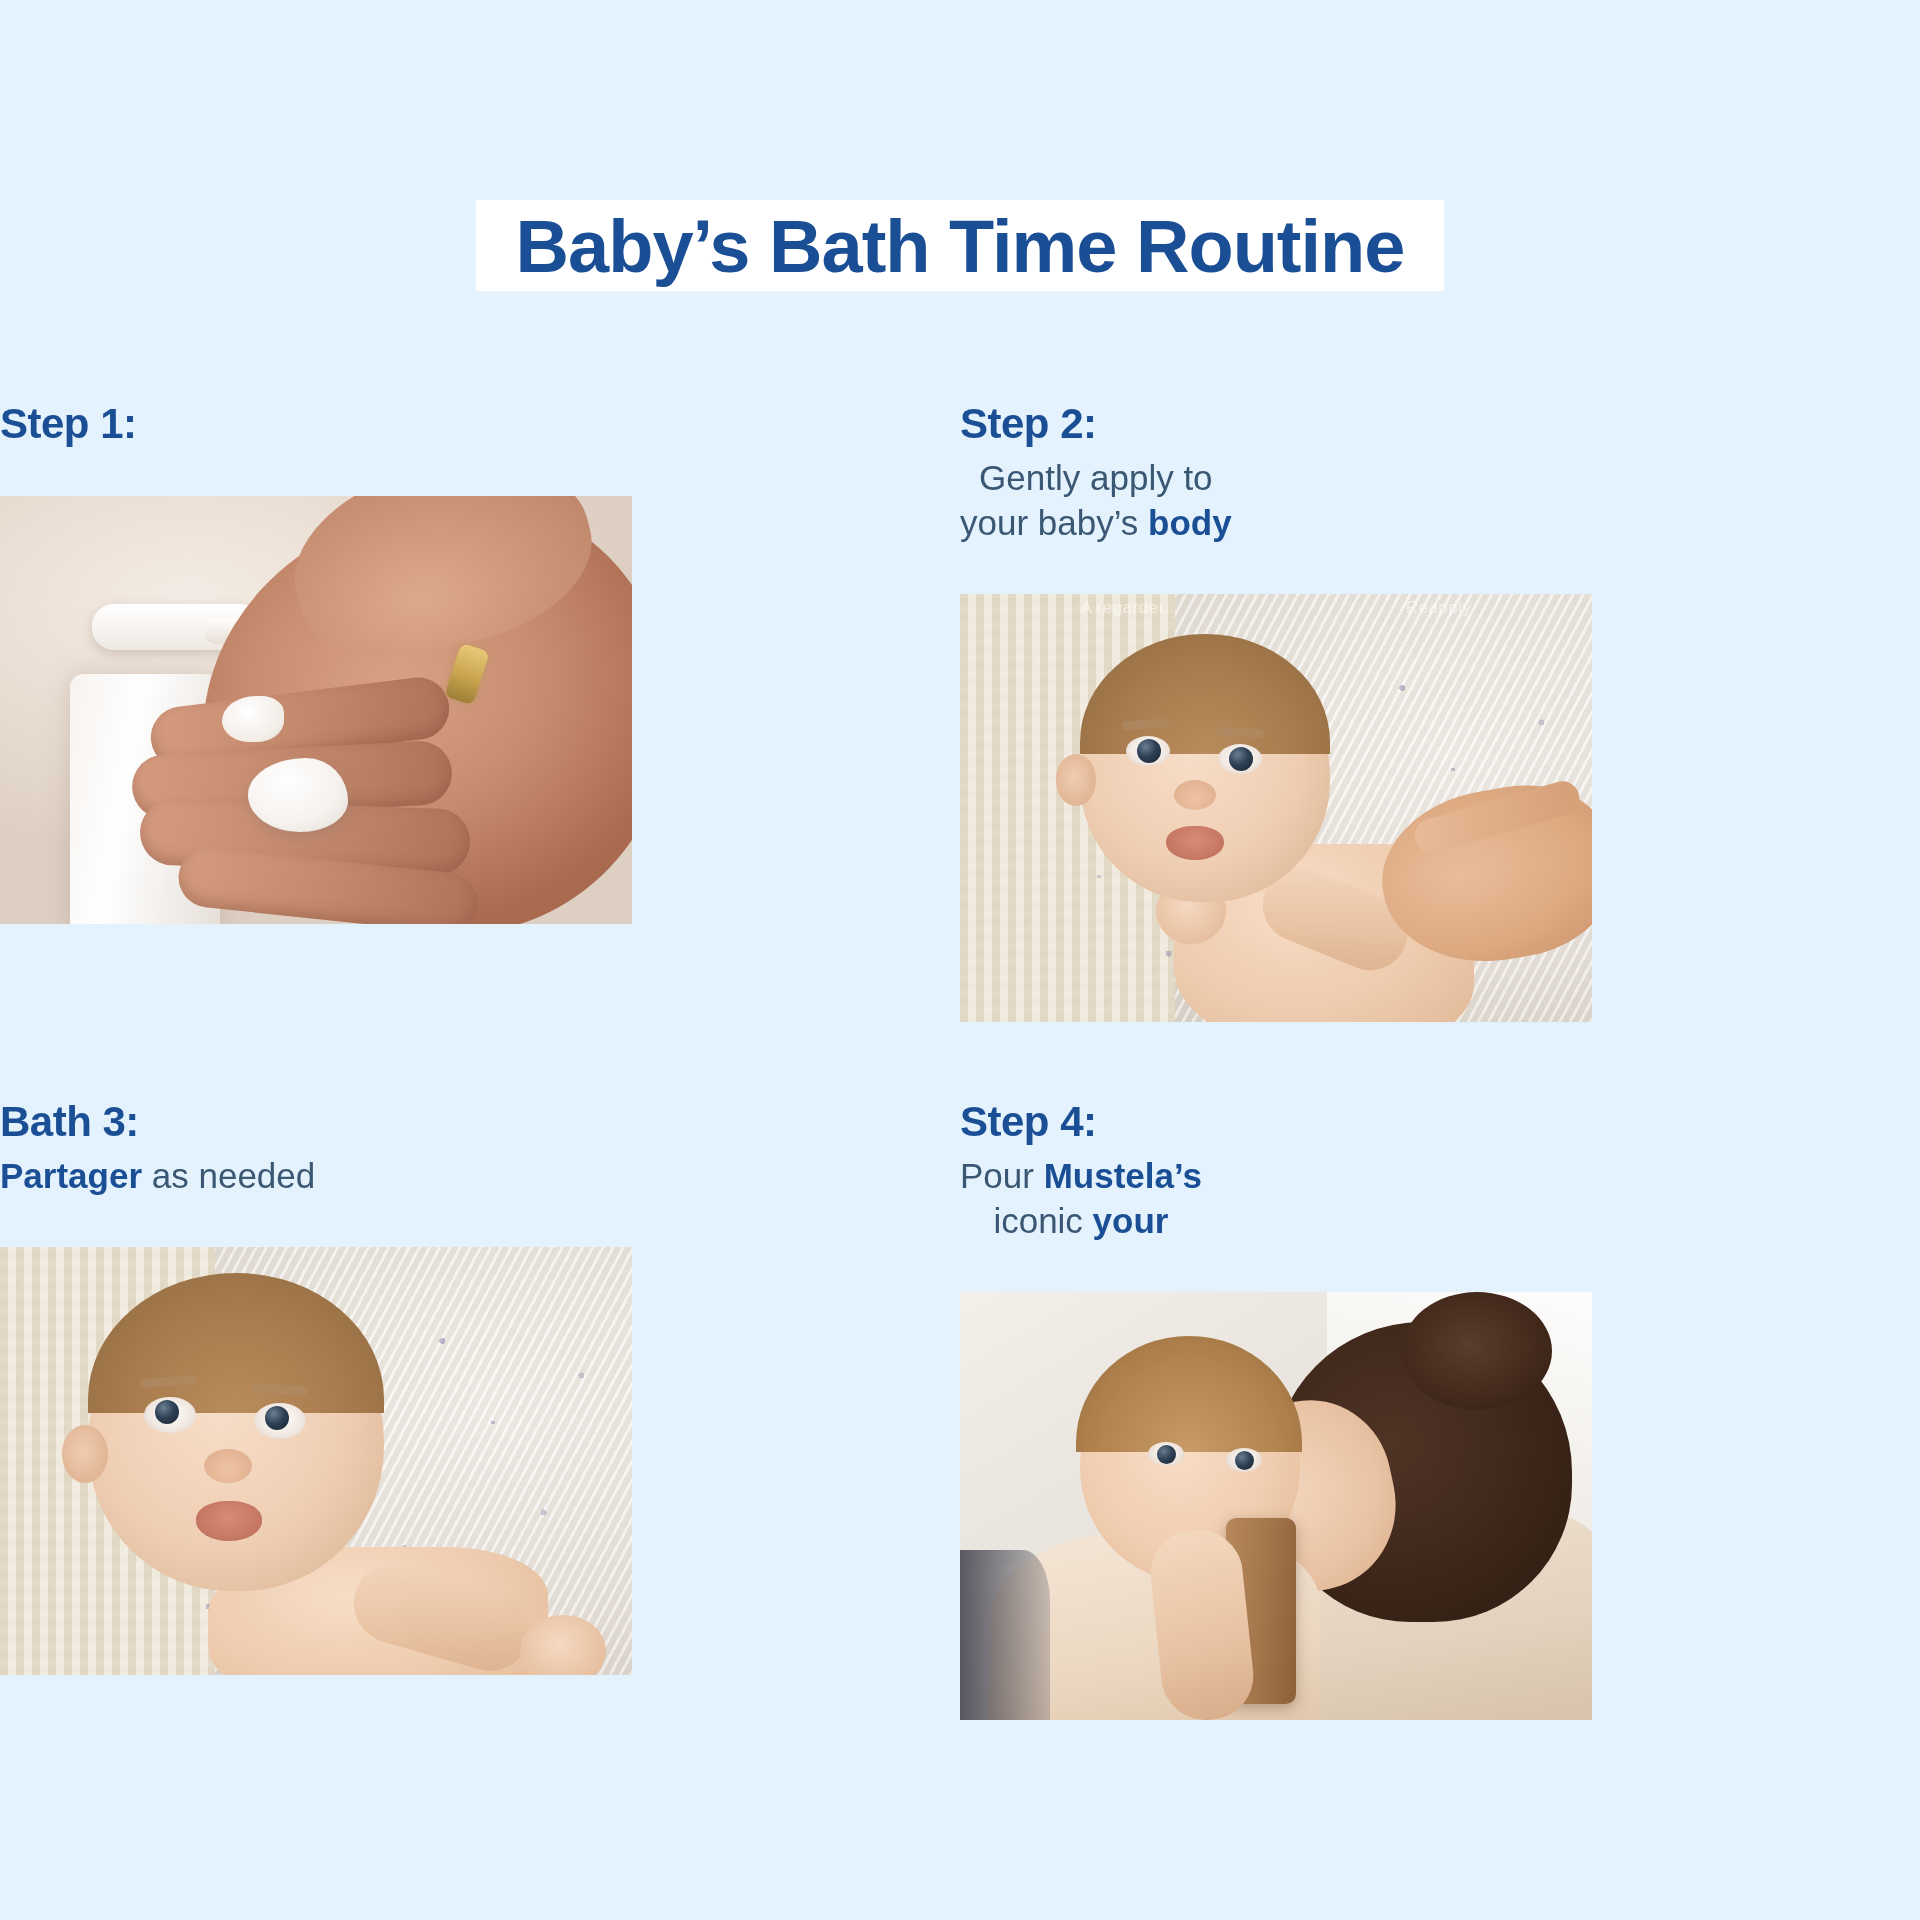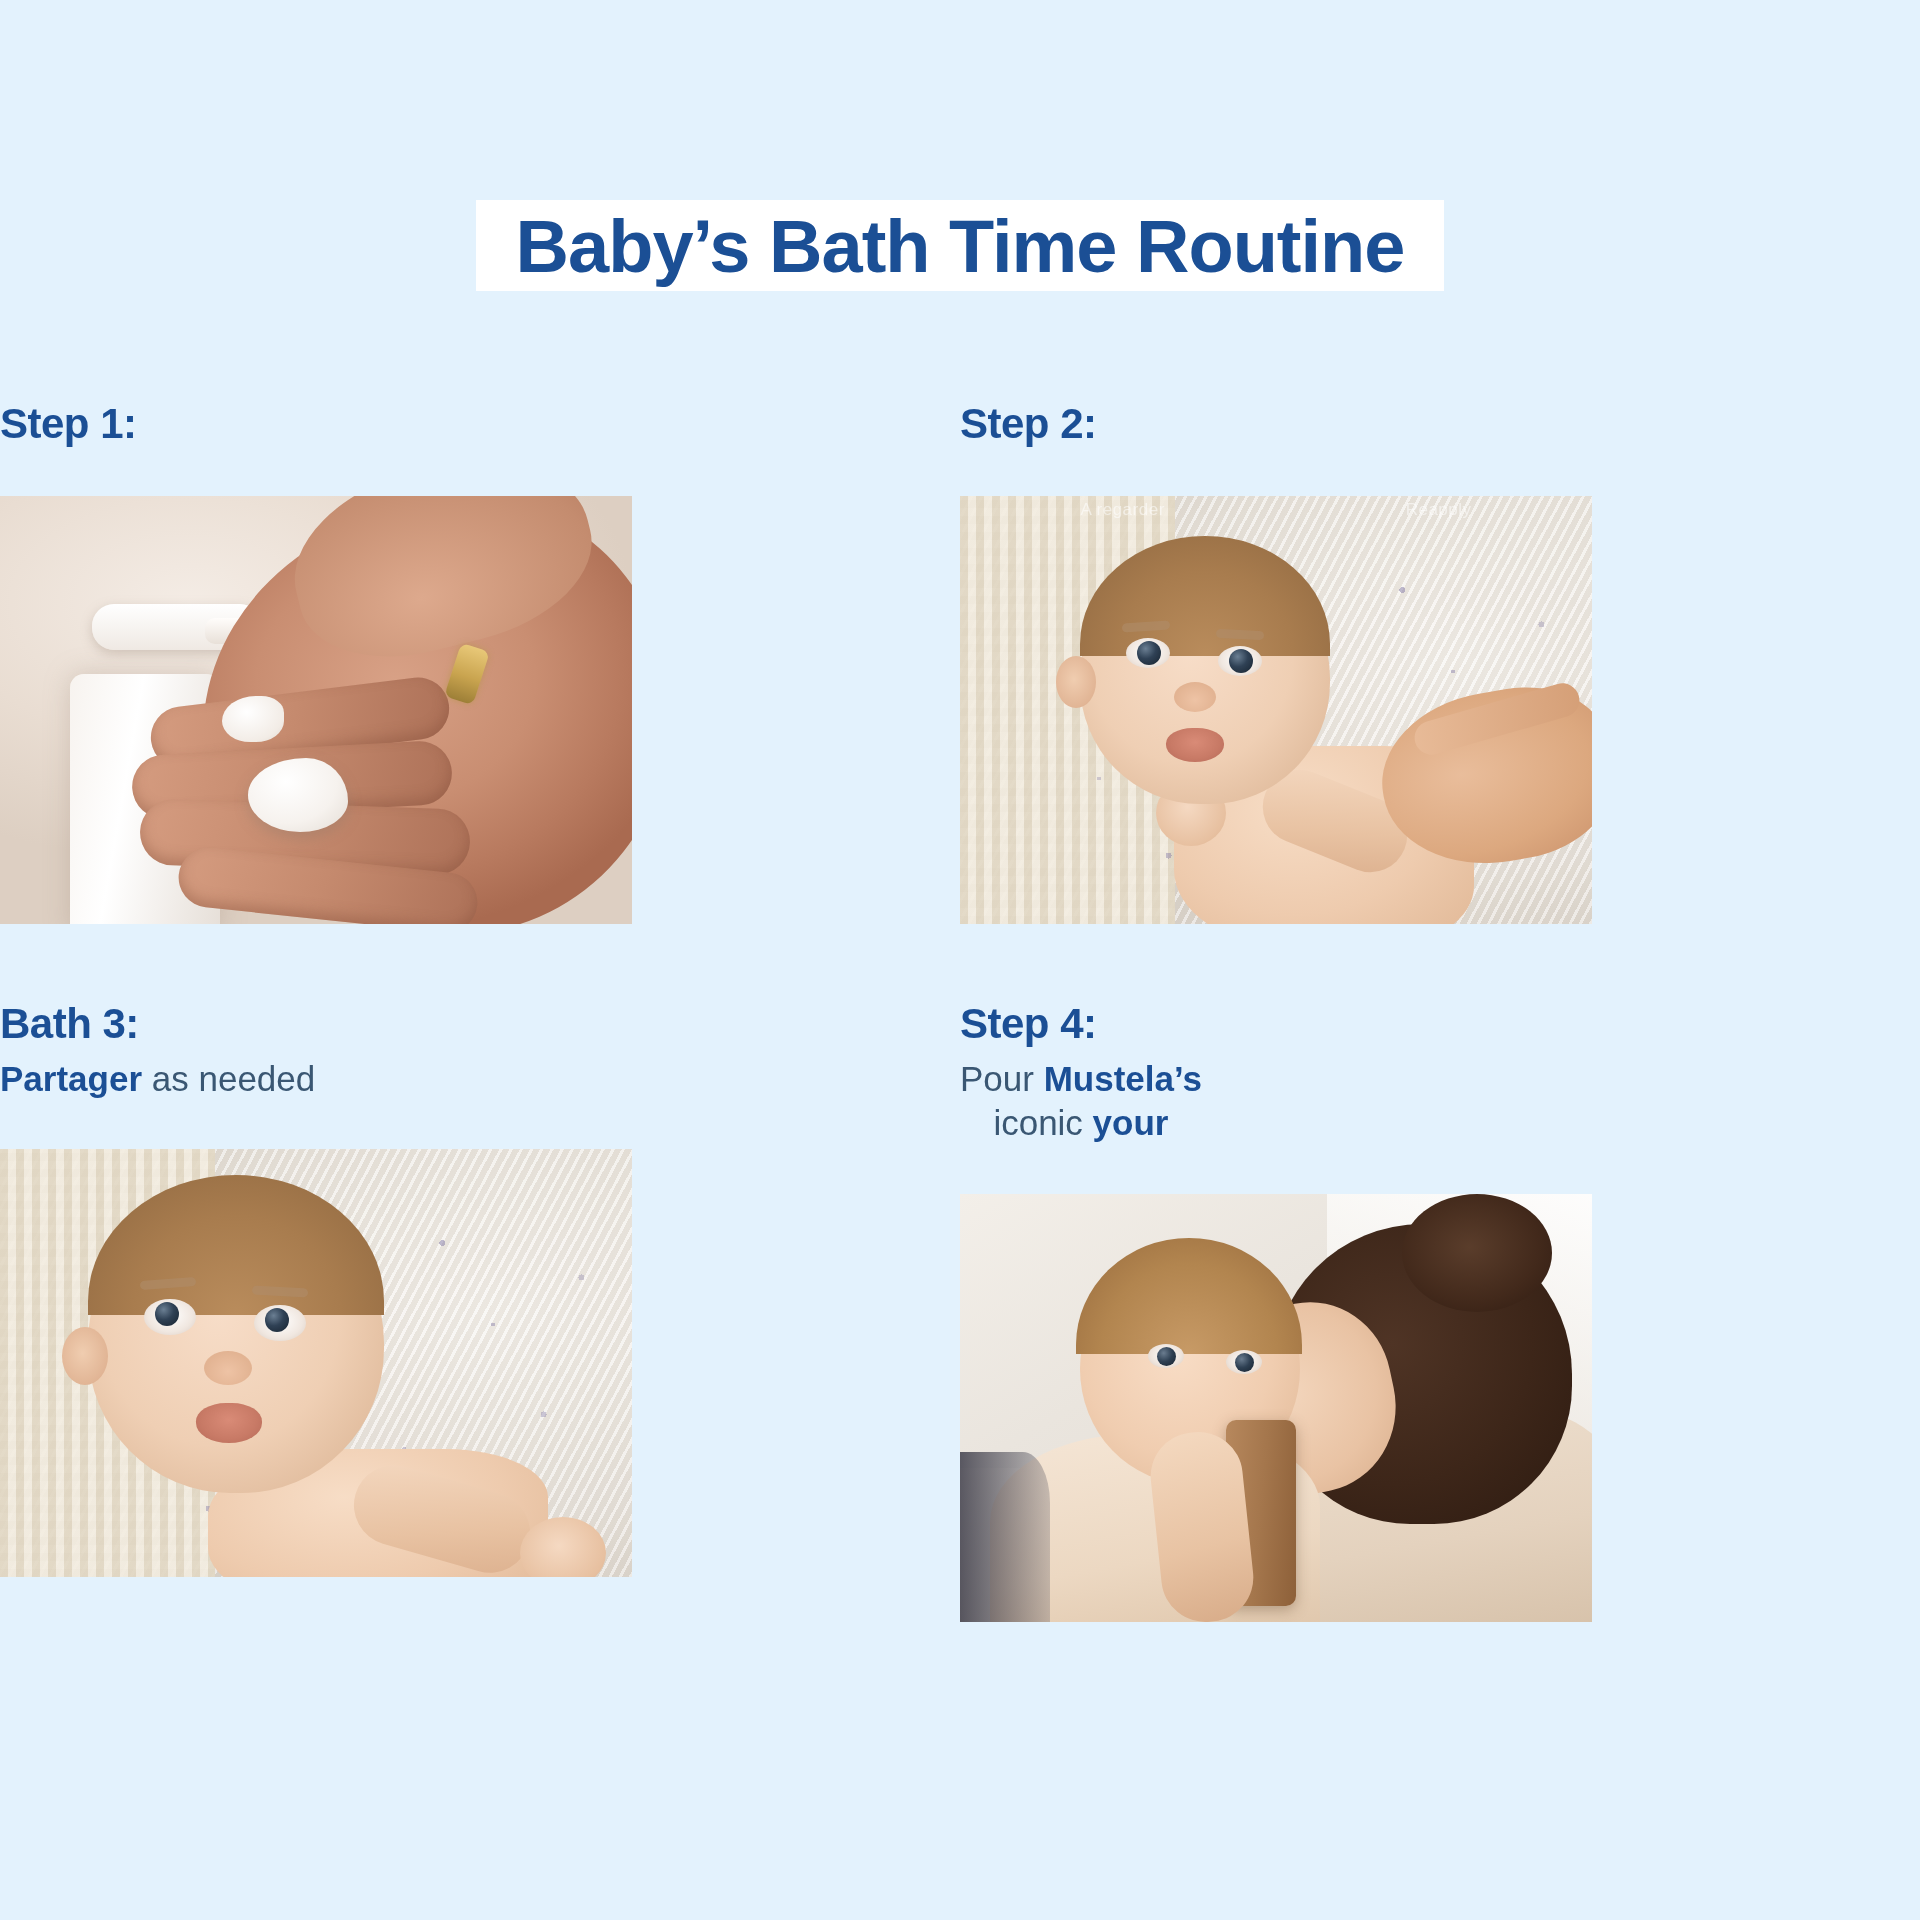--- a/index.html
+++ b/index.html
@@ -450,20 +450,24 @@
         <div class="p1-finger p1-f4"></div>
         <div class="p1-thumb"></div>
         <div class="p1-ring"></div>
         <div class="p1-cream2"></div>
         <div class="p1-cream"></div>
       </div>
     </div>
 
     <div class="cell">
       <div class="step-head">Step 2:</div>
+      <div class="step-desc">
+        <span>Gently apply to</span><br>
+        <span>your baby’s </span><b>body</b>
+      </div>
 
       <div class="photo p2">
         <div class="pb-bg"></div>
         <div class="pb-blanket"></div>
         <div class="pb-knit"></div>
         <div class="pb-speckle"></div>
         <div class="pb-body"></div>
         <div class="pb-arm a1"></div>
         <div class="p2-adulthand"></div>
         <div class="p2-adultfingers"></div>

